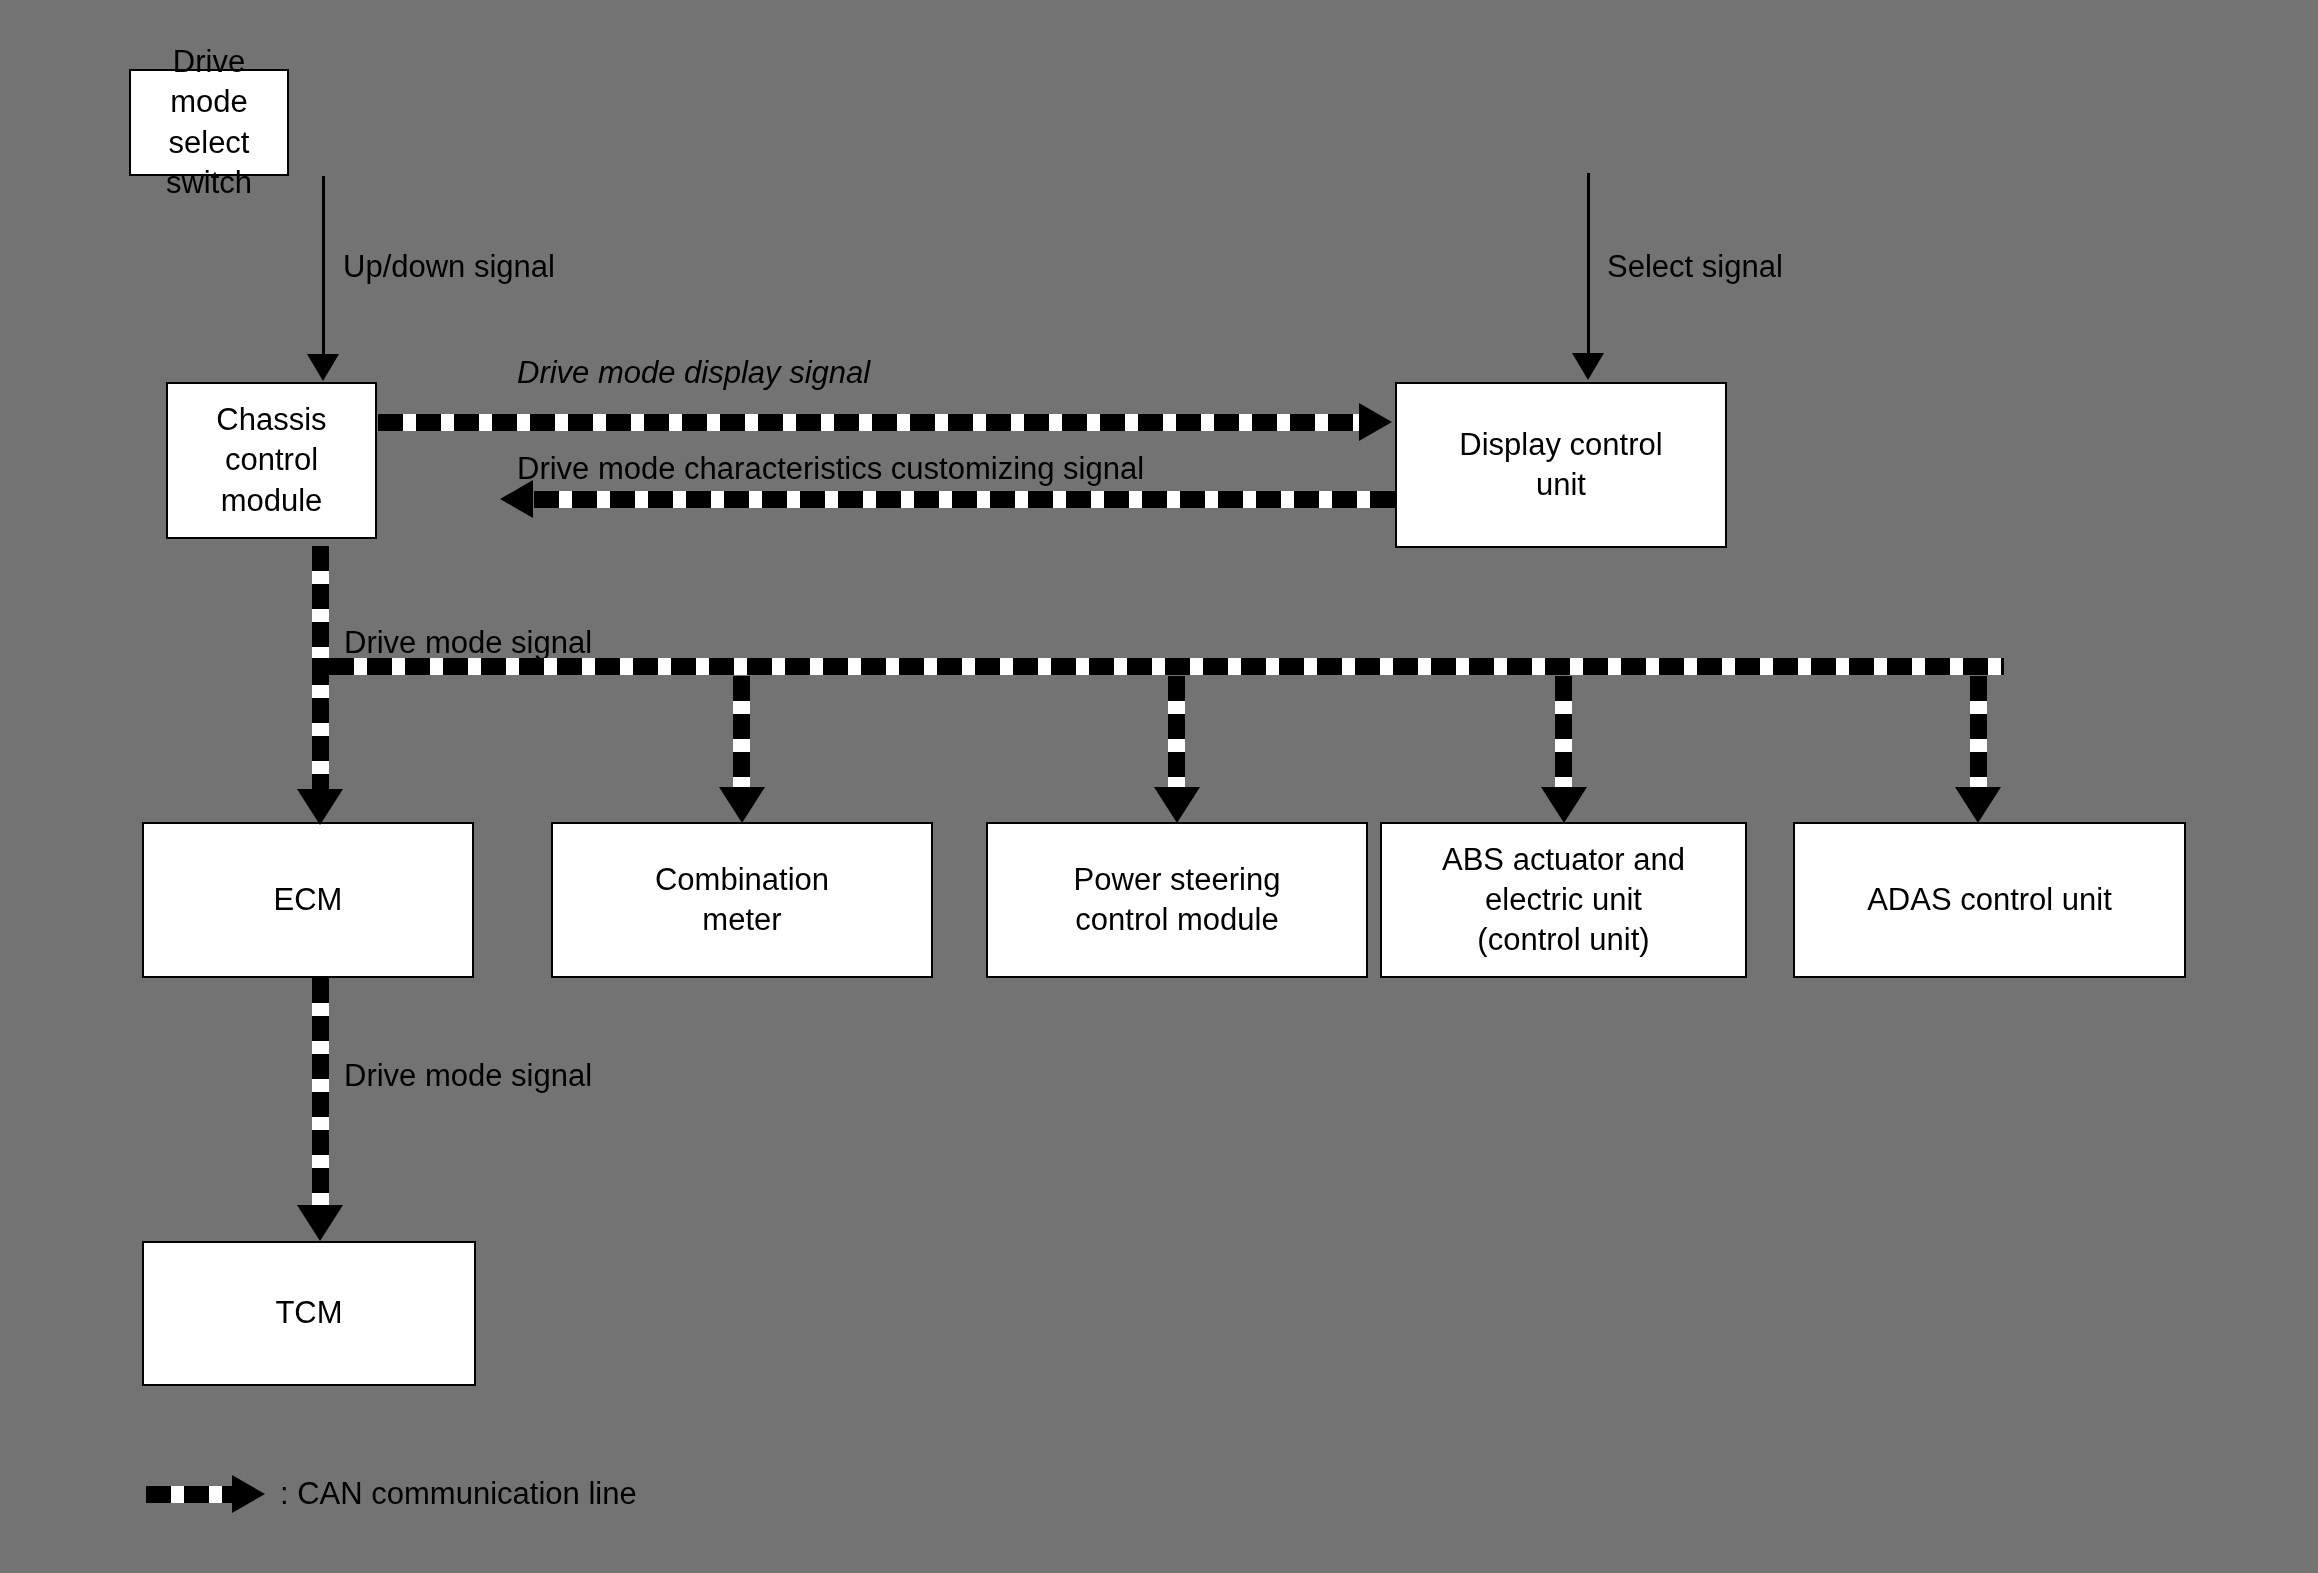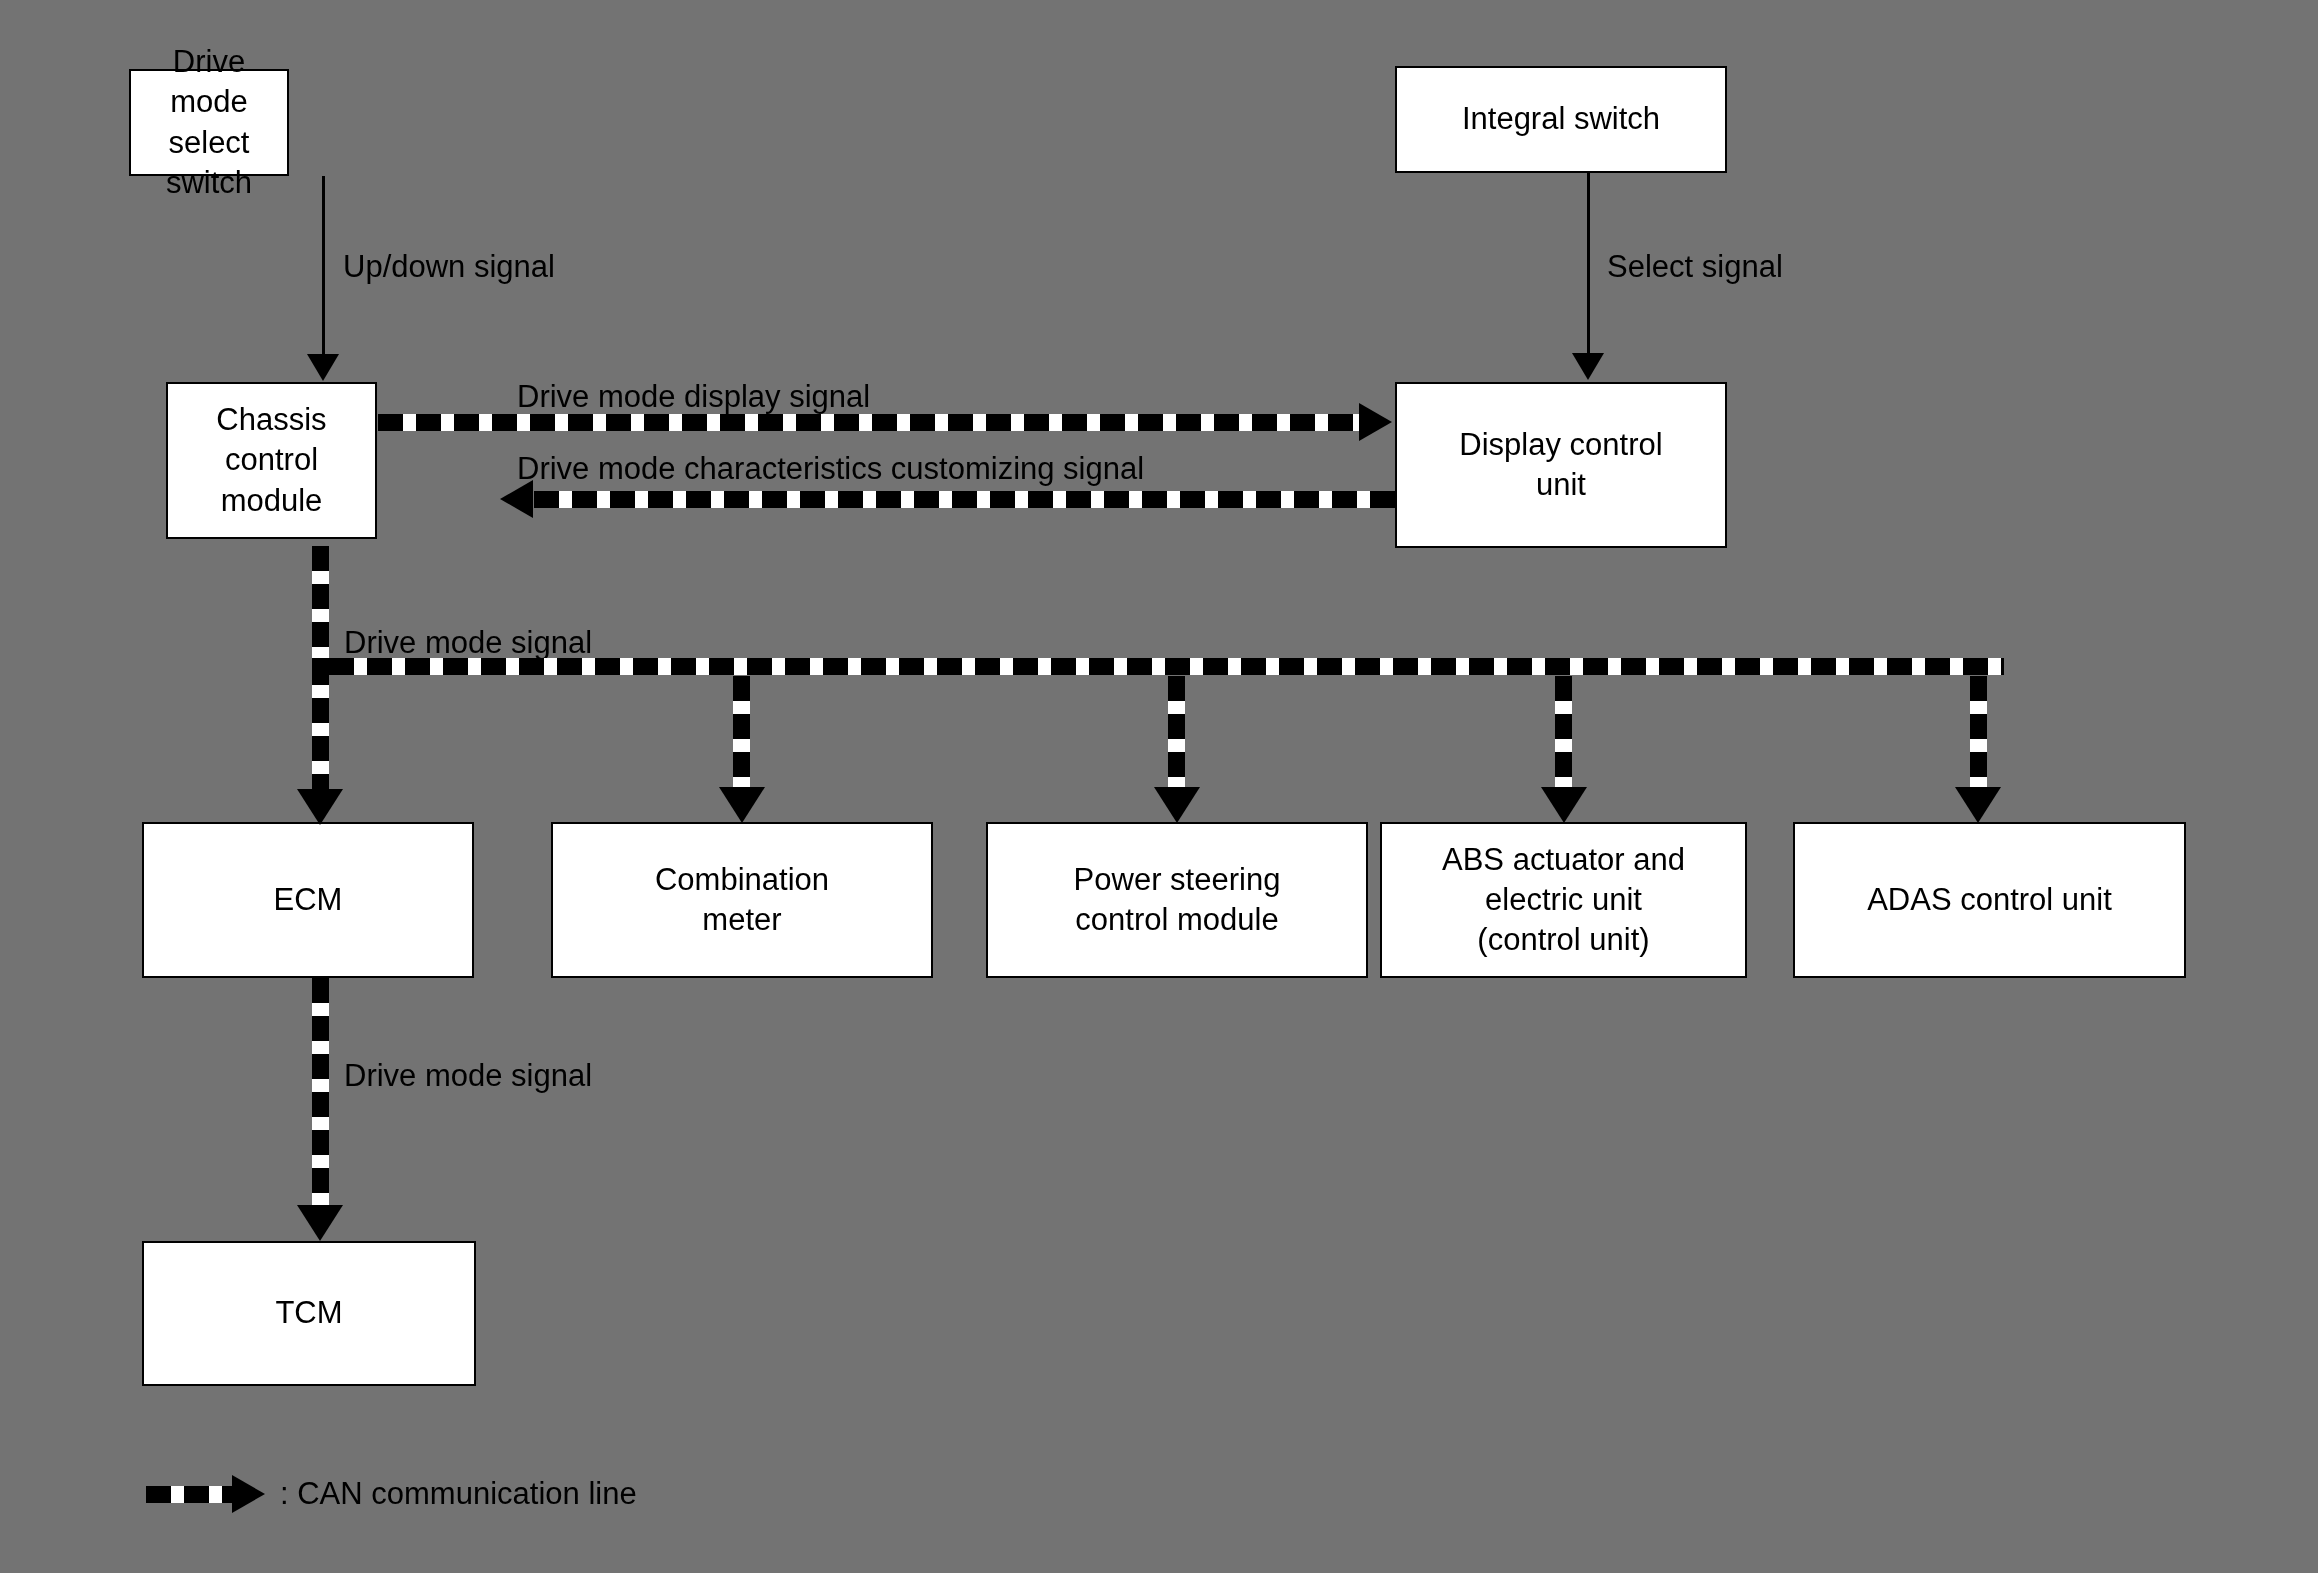--- a/index.html
+++ b/index.html
@@ -99,21 +99,20 @@
   }
 </style>
 </head>
 <body>
 
 <div id="stage">
 
   <div class="node" style="left:129px;top:69px;width:160px;height:107px;">Drive mode
 select switch</div>
 
-  <div class="node" style="left:1395px;top:66px;width:332px;height:107px;">Integral switch</div>
 
   <div class="node" style="left:166px;top:382px;width:211px;height:157px;">Chassis control
 module</div>
 
   <div class="node" style="left:1395px;top:382px;width:332px;height:166px;">Display control
 unit</div>
 
   <div class="node" style="left:142px;top:822px;width:332px;height:156px;">ECM</div>
 
   <div class="node" style="left:551px;top:822px;width:382px;height:156px;">Combination
@@ -133,21 +132,21 @@
   <div class="vline" style="left:322px;top:176px;height:178px;"></div>
   <div class="arrow-down" style="left:307px;top:354px;"></div>
   <div class="sig-label" style="left:343px;top:250px;">Up/down signal</div>
 
   <div class="vline" style="left:1587px;top:173px;height:180px;"></div>
   <div class="arrow-down" style="left:1572px;top:353px;"></div>
   <div class="sig-label" style="left:1607px;top:250px;">Select signal</div>
 
   <div class="can-h" style="left:378px;top:414px;width:981px;"></div>
   <div class="can-arrow-right" style="left:1359px;top:403px;"></div>
-  <div class="sig-label" style="left:517px;top:380px;">Drive mode display signal</div>
+  <div class="sig-label" style="left:517px;top:356px;font-style:italic;">Drive mode display signal</div>
 
   <div class="can-h" style="left:534px;top:491px;width:861px;"></div>
   <div class="can-arrow-left" style="left:500px;top:480px;"></div>
   <div class="sig-label" style="left:517px;top:452px;">Drive mode characteristics customizing signal</div>
 
   <div class="can-v" style="left:312px;top:546px;height:247px;"></div>
   <div class="can-arrow-down" style="left:297px;top:789px;"></div>
   <div class="sig-label" style="left:344px;top:626px;">Drive mode signal</div>
 
   <div class="can-corner" style="left:312px;top:658px;"></div>

